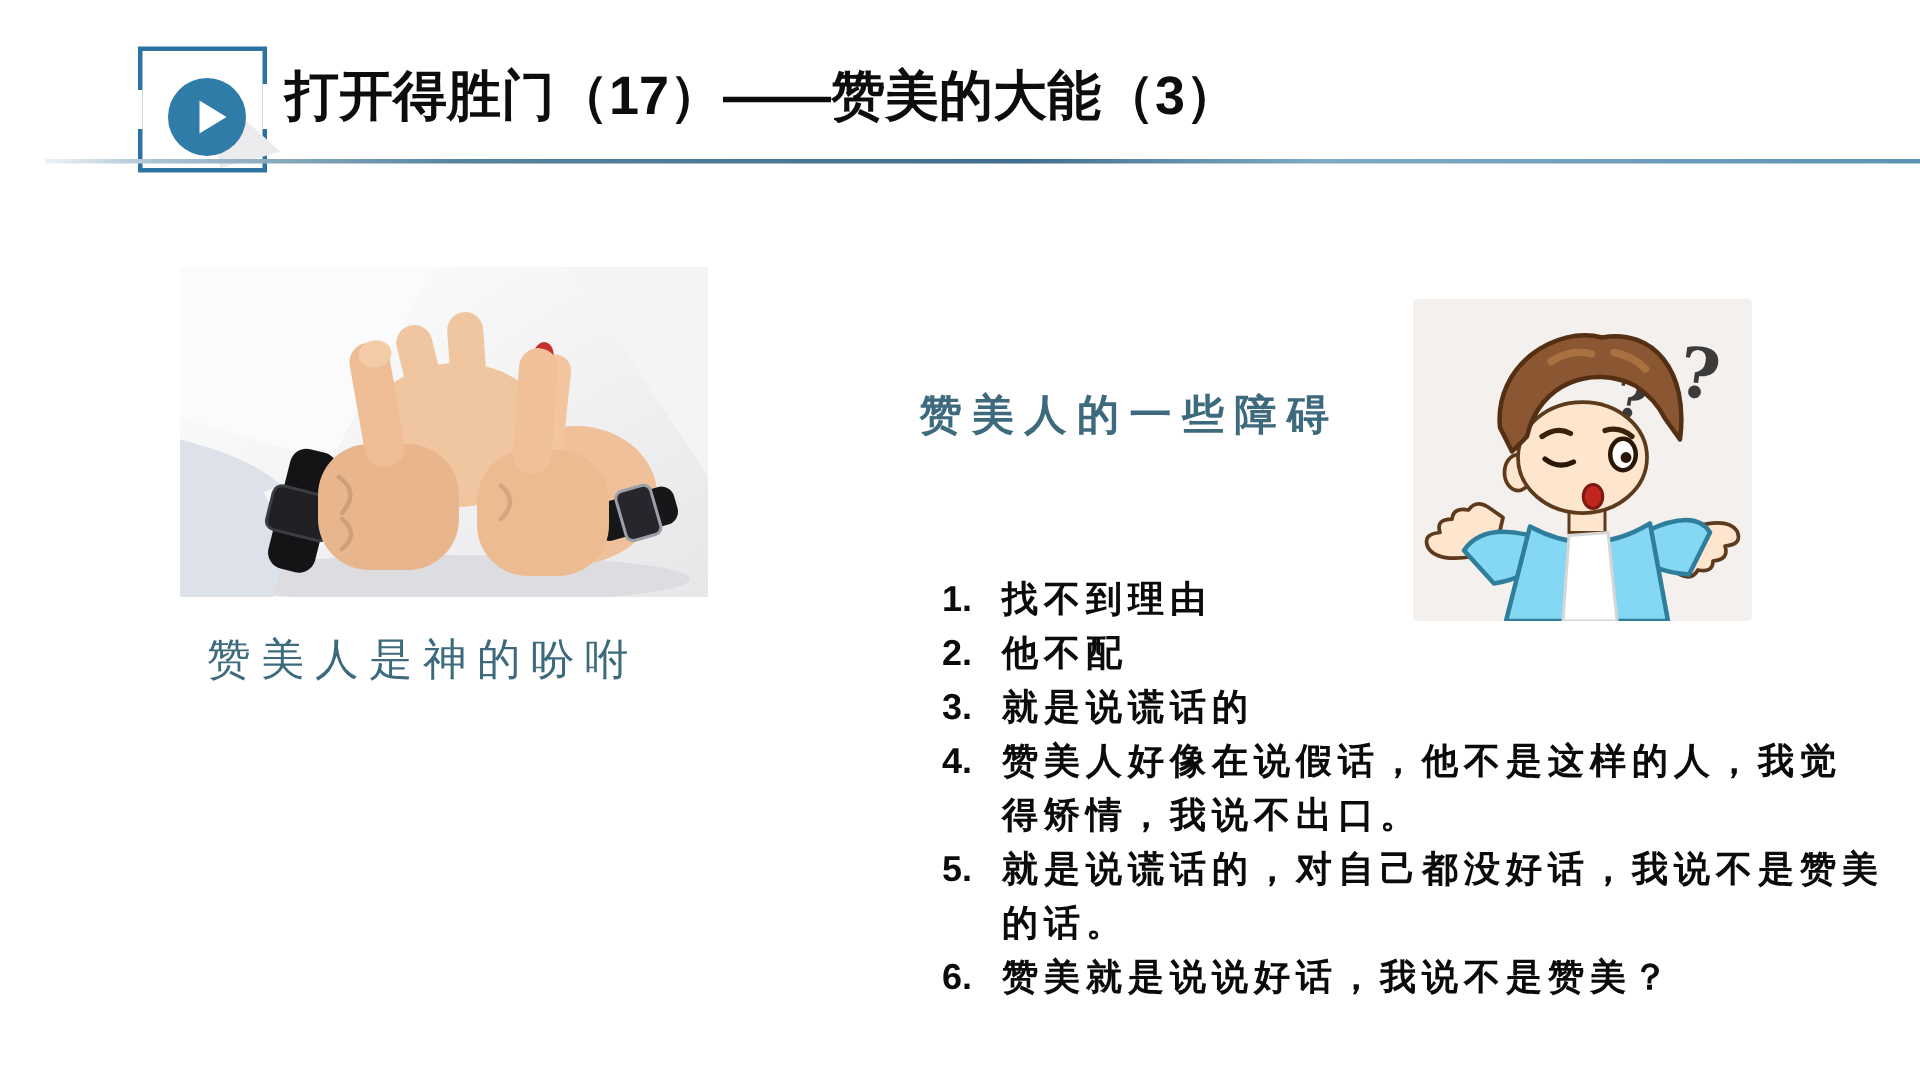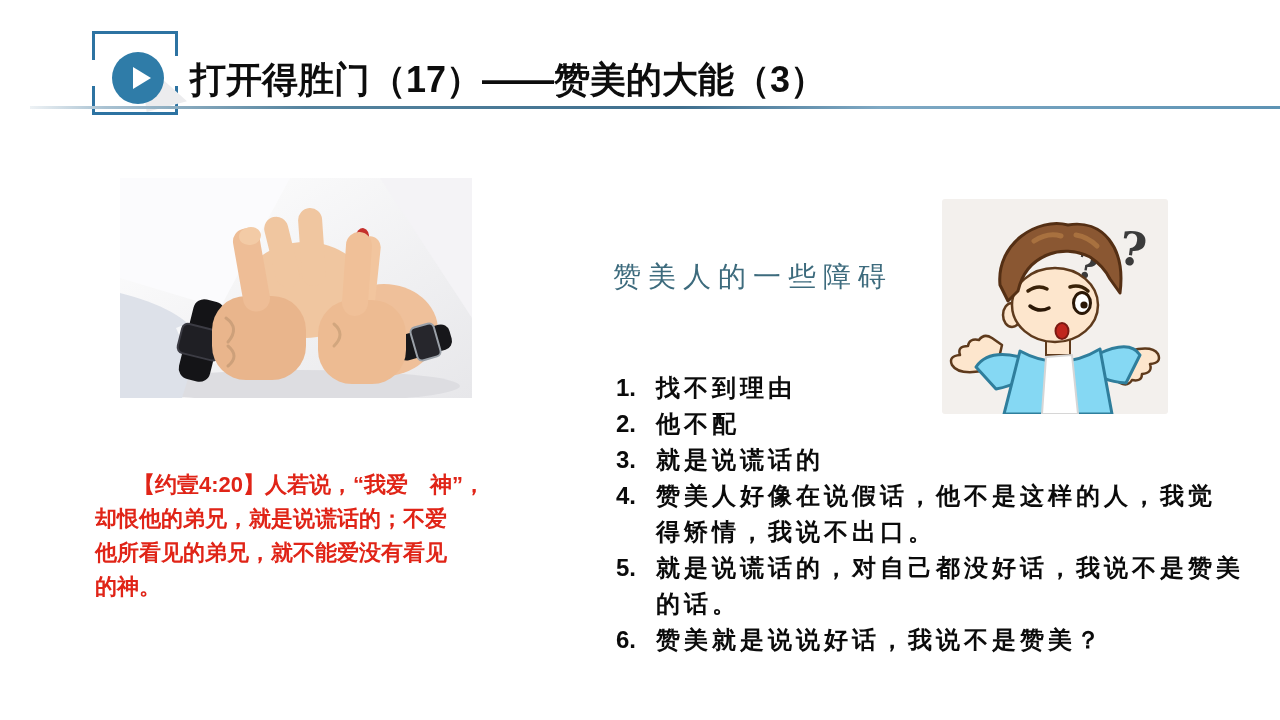--- a/index.html
+++ b/index.html
@@ -22,21 +22,21 @@
   .play-circle{
     position:absolute;left:17px;top:18px;width:52px;height:52px;
     border-radius:50%;background:#2f7ca8;
   }
   .play-triangle{
     position:absolute;left:21px;top:15px;width:0;height:0;
     border-left:18px solid #ffffff;
     border-top:11px solid transparent;border-bottom:11px solid transparent;
   }
   .slide-title{
-    position:absolute;left:190px;top:56px;
+    position:absolute;left:190px;top:40px;
     font-size:36px;font-weight:800;color:#0d0d0d;white-space:nowrap;
   }
   .title-rule{
     position:absolute;left:30px;top:106px;width:1250px;height:3px;
     background:linear-gradient(90deg,#eef2f5 0%,#a9c2d2 6%,#55849f 22%,
       #3f6f8e 52%,#7fa9c4 68%,#5d93b4 100%);
   }
   
   .photo{position:absolute;left:120px;top:178px;width:352px;height:220px;}
   .left-heading{
@@ -46,26 +46,26 @@
   }
   .verses{position:absolute;left:95px;top:468px;width:470px;}
   .verses p{
     margin:0;font-size:22px;font-weight:bold;color:#e02417;
     line-height:34px;white-space:pre-line;text-indent:38px;
   }
   .verses p + p{margin-top:13px;}
   
   .right-heading{
     position:absolute;left:613px;top:258px;
-    font-family:"Liberation Serif",serif;font-size:28px;font-weight:normal;
+    font-family:"Liberation Serif",serif;font-size:28px;font-weight:bold;
     color:#3d6b7d;letter-spacing:7px;white-space:nowrap;
   }
   .cartoon{position:absolute;left:942px;top:199px;width:226px;height:215px;}
   .obstacles{position:absolute;left:612px;top:366px;width:660px;}
-  .obstacles ol{margin:4px;padding:0;list-style:none;counter-reset:obst;}
+  .obstacles ol{margin:16px;padding:0;list-style:none;counter-reset:obst;}
   .obstacles li{
     position:relative;padding-left:40px;
     font-size:24px;font-weight:bold;color:#0b0b0b;
     letter-spacing:4px;line-height:36px;white-space:pre-line;
   }
   .obstacles li::before{
     counter-increment:obst;content:counter(obst) ".";
     position:absolute;left:0;top:0;letter-spacing:0;
   }
 </style>
@@ -133,26 +133,23 @@
       </g>
 
       <g>
         <rect x="198" y="122" width="88" height="84" rx="34" fill="#edbb92"></rect>
         <rect x="224" y="54" width="26" height="84" rx="13" fill="#f0c098" transform="rotate(4 237 96)"></rect>
         <path d="M214,146 q12,10 0,22" stroke="#d2a67e" stroke-width="3" fill="none" stroke-linecap="round"></path>
       </g>
     </svg>
   </div>
 
+  <div class="left-heading">赞美人是神的吩咐</div>
 
   <div class="verses">
-    <p>【约壹4:20】人若说，“我爱　神”，
-却恨他的弟兄，就是说谎话的；不爱
-他所看见的弟兄，就不能爱没有看见
-的神。</p>
   </div>
 
   <div class="right-heading">赞美人的一些障碍</div>
 
   <div class="cartoon">
     <svg width="226" height="215" viewBox="0 0 226 215">
       <rect width="226" height="215" rx="3" fill="#f3f0ed"></rect>
 
       <g fill="#3b3b3b" font-family="'DejaVu Serif',serif" font-weight="bold">
         <text x="136" y="80" font-size="36" transform="rotate(10 150 62)">?</text>

